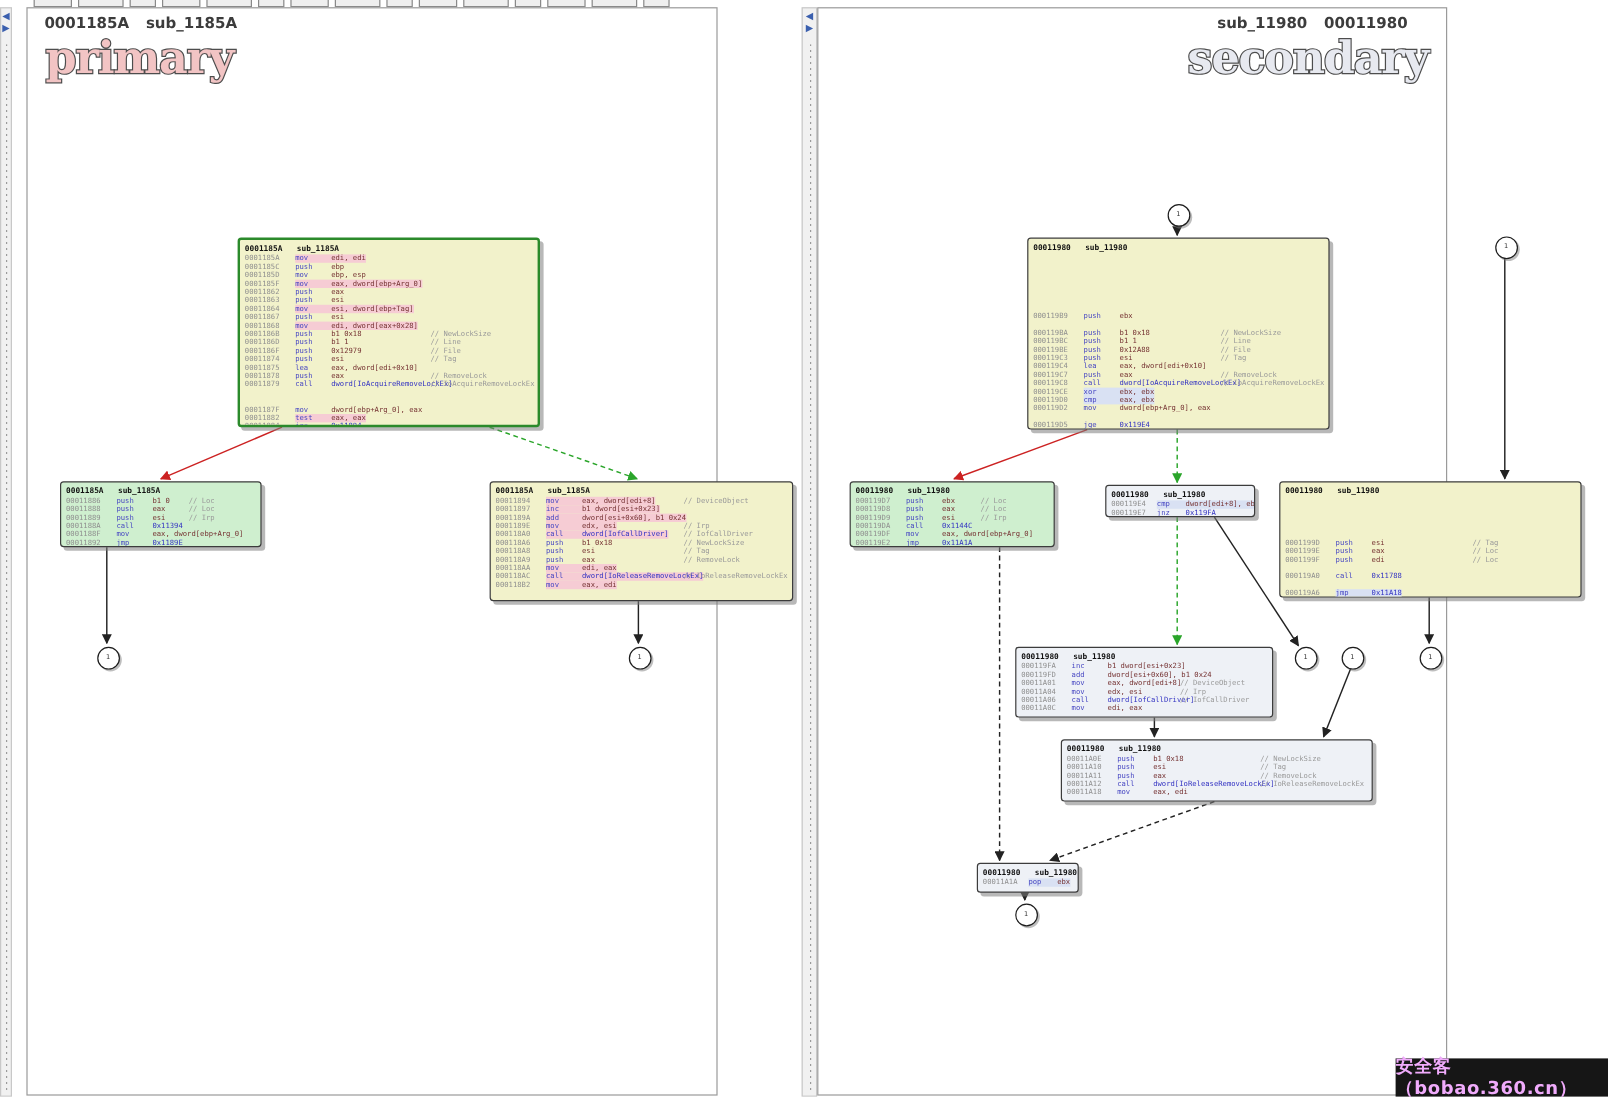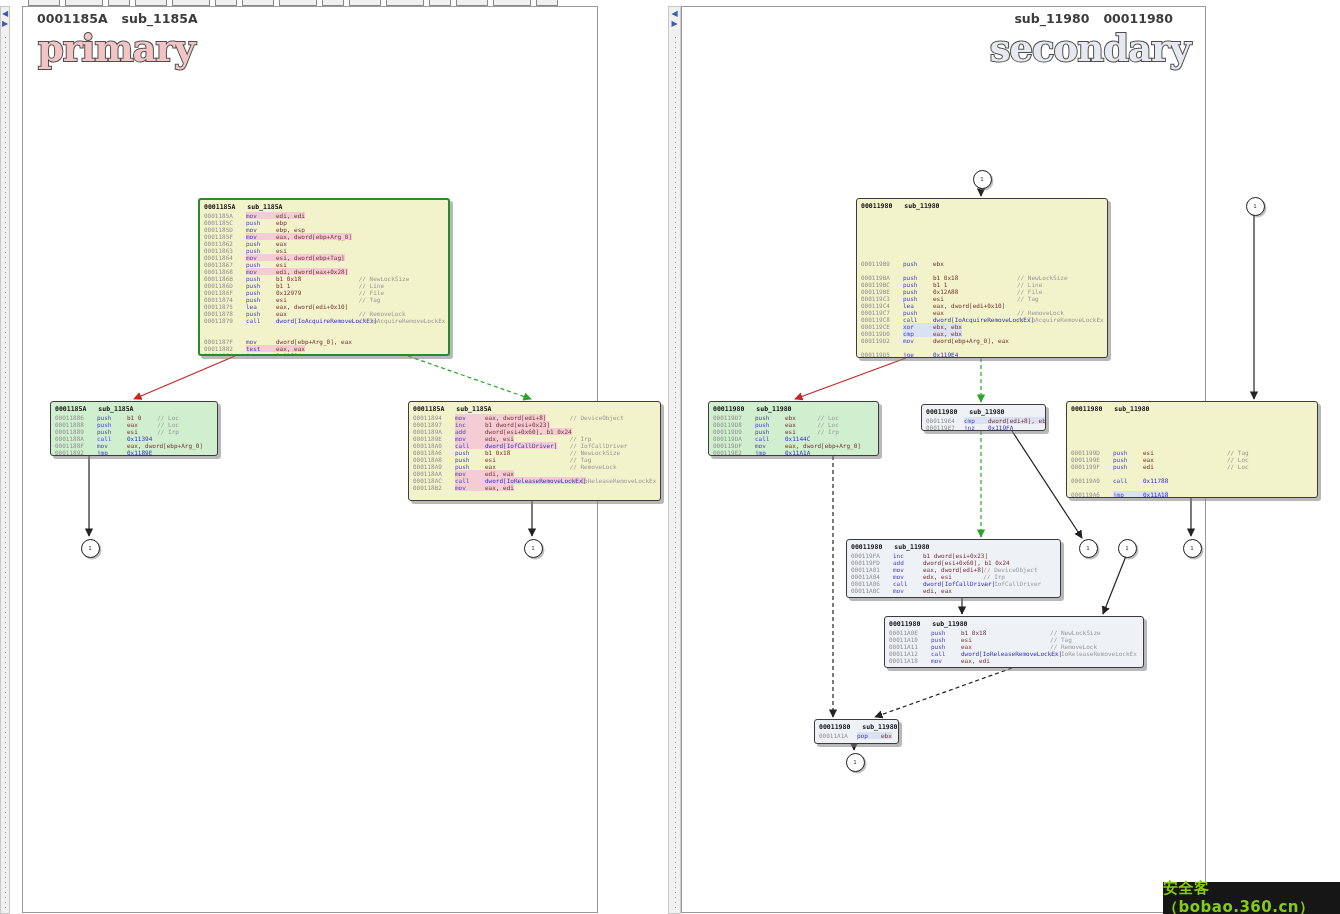--- a/index.html
+++ b/index.html
@@ -51,21 +51,21 @@
   .small .addr{width:38px;}
   .small .mn{width:24px;}
 
   
   .circle{position:absolute;width:17px;height:17px;border:1px solid #1d1d1d;border-radius:50%;
           background:#fff;display:flex;align-items:center;justify-content:center;
           font:5.5px "DejaVu Sans",sans-serif;color:#333;z-index:1;
           box-shadow:1.5px 1.5px 0 rgba(125,125,125,.5);}
 
   
-  .footer{position:absolute;left:1163px;top:882px;right:0;bottom:0;background:#161616;color:#84cc16;
+  .footer{position:absolute;left:1163px;top:882px;right:0;bottom:0;background:#161616;color:#f0abfc;
           display:flex;align-items:center;justify-content:center;
           font:bold 15px "DejaVu Sans",sans-serif;letter-spacing:.5px;z-index:5;}
 </style>
 </head>
 <body>
 
 <div>
   <div class="tabstub" style="left:28px;width:32px"></div>
   <div class="tabstub" style="left:65px;width:38px"></div>
   <div class="tabstub" style="left:108px;width:22px"></div>

